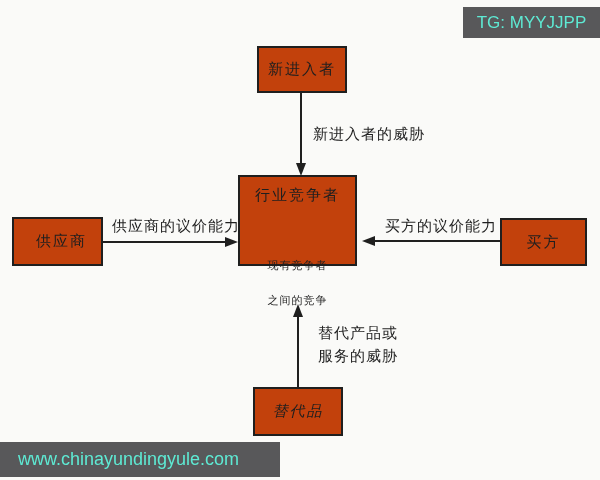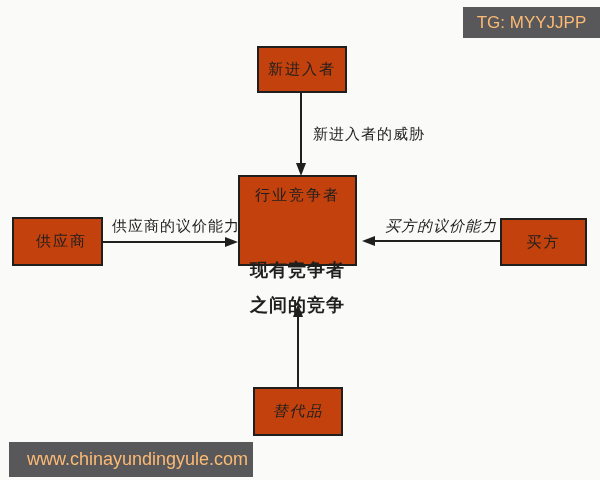--- a/index.html
+++ b/index.html
@@ -34,52 +34,50 @@
     position: absolute;
     top: 9px; left: 0; width: 100%;
     text-align: center;
     font-size: 15px;
     letter-spacing: 2px;
   }
   .center-caption {
     position: absolute;
     left: 0; width: 100%;
     text-align: center;
-    font-size: 18px;
+    font-size: 11px;
     letter-spacing: 1px;
-    font-weight: bold;
   }
   .cap1 { top: 81px; }
   .cap2 { top: 104px; margin-top: 12px; }
   .svg-layer {
     position: absolute;
     top: 0; left: 0;
     pointer-events: none;
   }
   .overlay {
     position: absolute;
     background: #58585a;
-    color: #fdba74;
+    color: #5eead4;
     font-family: "Liberation Sans", "DejaVu Sans", sans-serif;
     display: flex;
     align-items: center;
   }
   .badge {
     left: 463px; top: 7px;
     width: 137px; height: 31px;
     justify-content: center;
     font-size: 17px;
   }
   .footer {
     left: 0; top: 442px;
-    width: 244px; height: 35px;
+    width: 280px; height: 35px;
     padding-left: 18px;
     box-sizing: border-box;
     font-size: 18px;
-    margin-left: 9px;
   }
 </style>
 </head>
 <body>
 
 <div class="canvas">
 
   <svg class="svg-layer" width="600" height="480" viewBox="0 0 600 480">
     <g stroke="#1f1f1f" stroke-width="2" fill="#1f1f1f">
 
@@ -129,22 +127,26 @@
   <div class="box" style="left:238px; top:175px; width:119px; height:91px; display:block;">
     <div class="center-title">行业竞争者</div>
     <div class="center-caption cap1">现有竞争者</div>
     <div class="center-caption cap2">之间的竞争</div>
   </div>
 
   <div class="arrow-label" style="left:313px; top:125px;">新进入者的威胁</div>
 
   <div class="arrow-label" style="left:112px; top:217px;">供应商的议价能力</div>
 
-  <div class="arrow-label" style="left:385px; top:217px;font-style:italic;">买方的议价能力</div>
+  <div class="arrow-label" style="left:385px; top:217px;">买方的议价能力</div>
 
+  <div class="arrow-label" style="left:318px; top:322px; line-height:23px;">
+    <div>替代产品或</div>
+    <div>服务的威胁</div>
+  </div>
 
   <div class="overlay badge">
     <span>TG: MYYJJPP</span>
   </div>
 
   <div class="overlay footer">
     <span>www.chinayundingyule.com</span>
   </div>
 
 </div>

